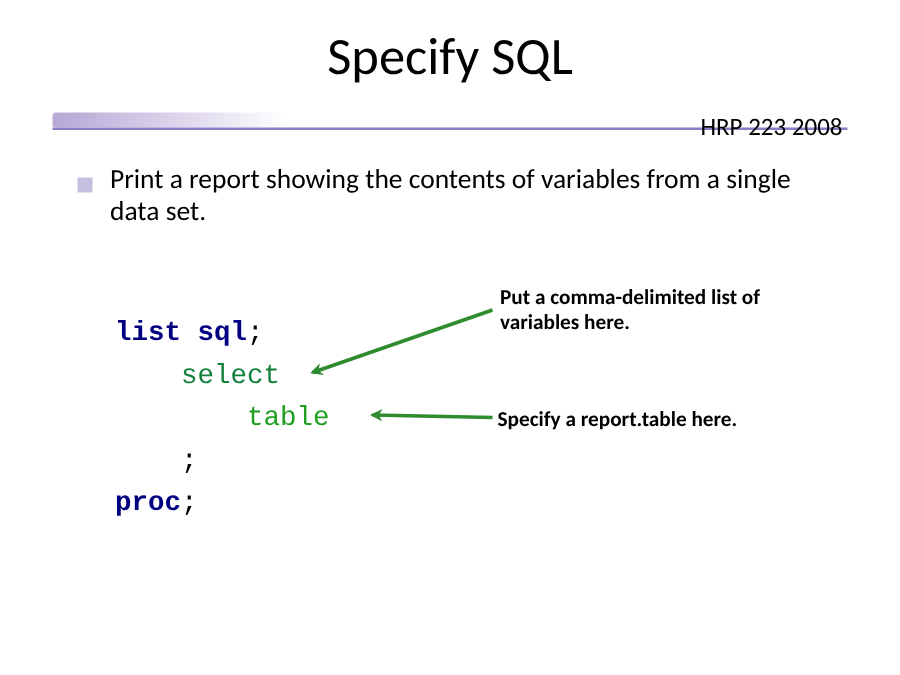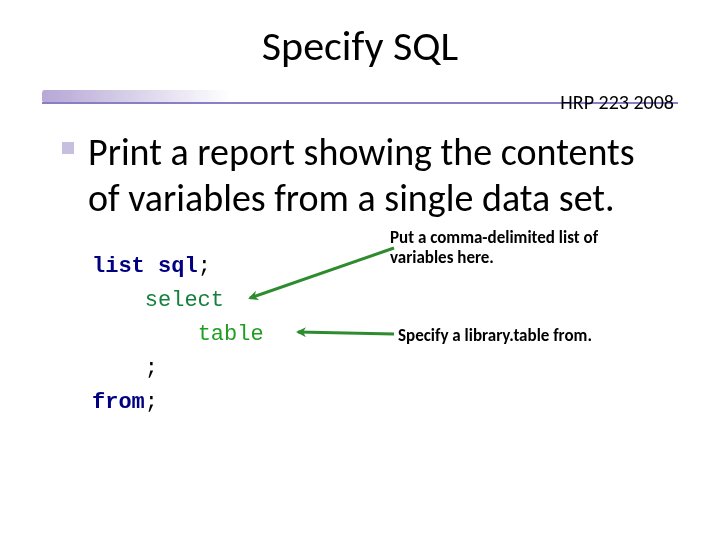--- a/index.html
+++ b/index.html
@@ -74,21 +74,21 @@
   }
   .bullet-marker {
     width: 12px;
     height: 12px;
     background: #c6bfdf;
     margin-top: 12px;
     margin-right: 14px;
     flex: 0 0 auto;
   }
   .bullet-text {
-    font-size: 38px;
+    font-size: 22px;
     line-height: 1.2;
     color: #000;
   }
   .code-block {
     position: absolute;
     top: 250px;
     left: 92px;
     font-family: "Courier New", monospace;
     font-size: 22px;
     line-height: 1.55;
@@ -100,21 +100,21 @@
   .code-block .kw-sel  { color: #15803d; }
   .code-block .kw-from { color: #1f9e1f; }
   .code-block .kw-quit { color: #000080; font-weight: bold; }
   .annot {
     position: absolute;
     font-size: 17px;
     font-weight: 700;
     color: #000;
     line-height: 1.2;
   }
-  .annot-1 { top: 228px; left: 390px; width: 260px; }
+  .annot-1 { top: 228px; left: 400px; width: 260px; }
   .annot-2 { top: 326px; left: 398px; width: 280px; }
   .arrows {
     position: absolute;
     top: 0;
     left: 0;
     width: 720px;
     height: 540px;
     pointer-events: none;
   }
 </style>
@@ -133,24 +133,24 @@
 
   <div class="bullet-block">
     <div class="bullet-marker"></div>
     <div class="bullet-text">Print a report showing the contents of variables from a single data set.</div>
   </div>
 
   <div class="code-block"><span class="kw-proc">list</span> <span class="kw-sql">sql</span><span>;</span>
     <span class="kw-sel">select</span>
         <span class="kw-from">table</span>
     <span>;</span>
-<span class="kw-quit">from</span><span>;</span></div>
+<span class="kw-quit">proc</span><span>;</span></div>
 
   <div class="annot annot-1">Put a comma-delimited list of variables here.</div>
-  <div class="annot annot-2">Specify a library.table from.</div>
+  <div class="annot annot-2">Specify a report.table here.</div>
 
   <svg class="arrows" viewBox="0 0 720 540">
     <defs>
       <marker id="ah" markerWidth="10" markerHeight="10" refX="8" refY="5" orient="auto" markerUnits="userSpaceOnUse">
         <path d="M0,0 L10,5 L0,10 L3,5 Z" fill="#2e8b2e"></path>
       </marker>
     </defs>
     <line x1="394" y1="248" x2="250" y2="298" stroke="#2e8b2e" stroke-width="3" marker-end="url(#ah)"></line>
     <line x1="394" y1="334" x2="298" y2="332" stroke="#2e8b2e" stroke-width="3" marker-end="url(#ah)"></line>
   </svg>

